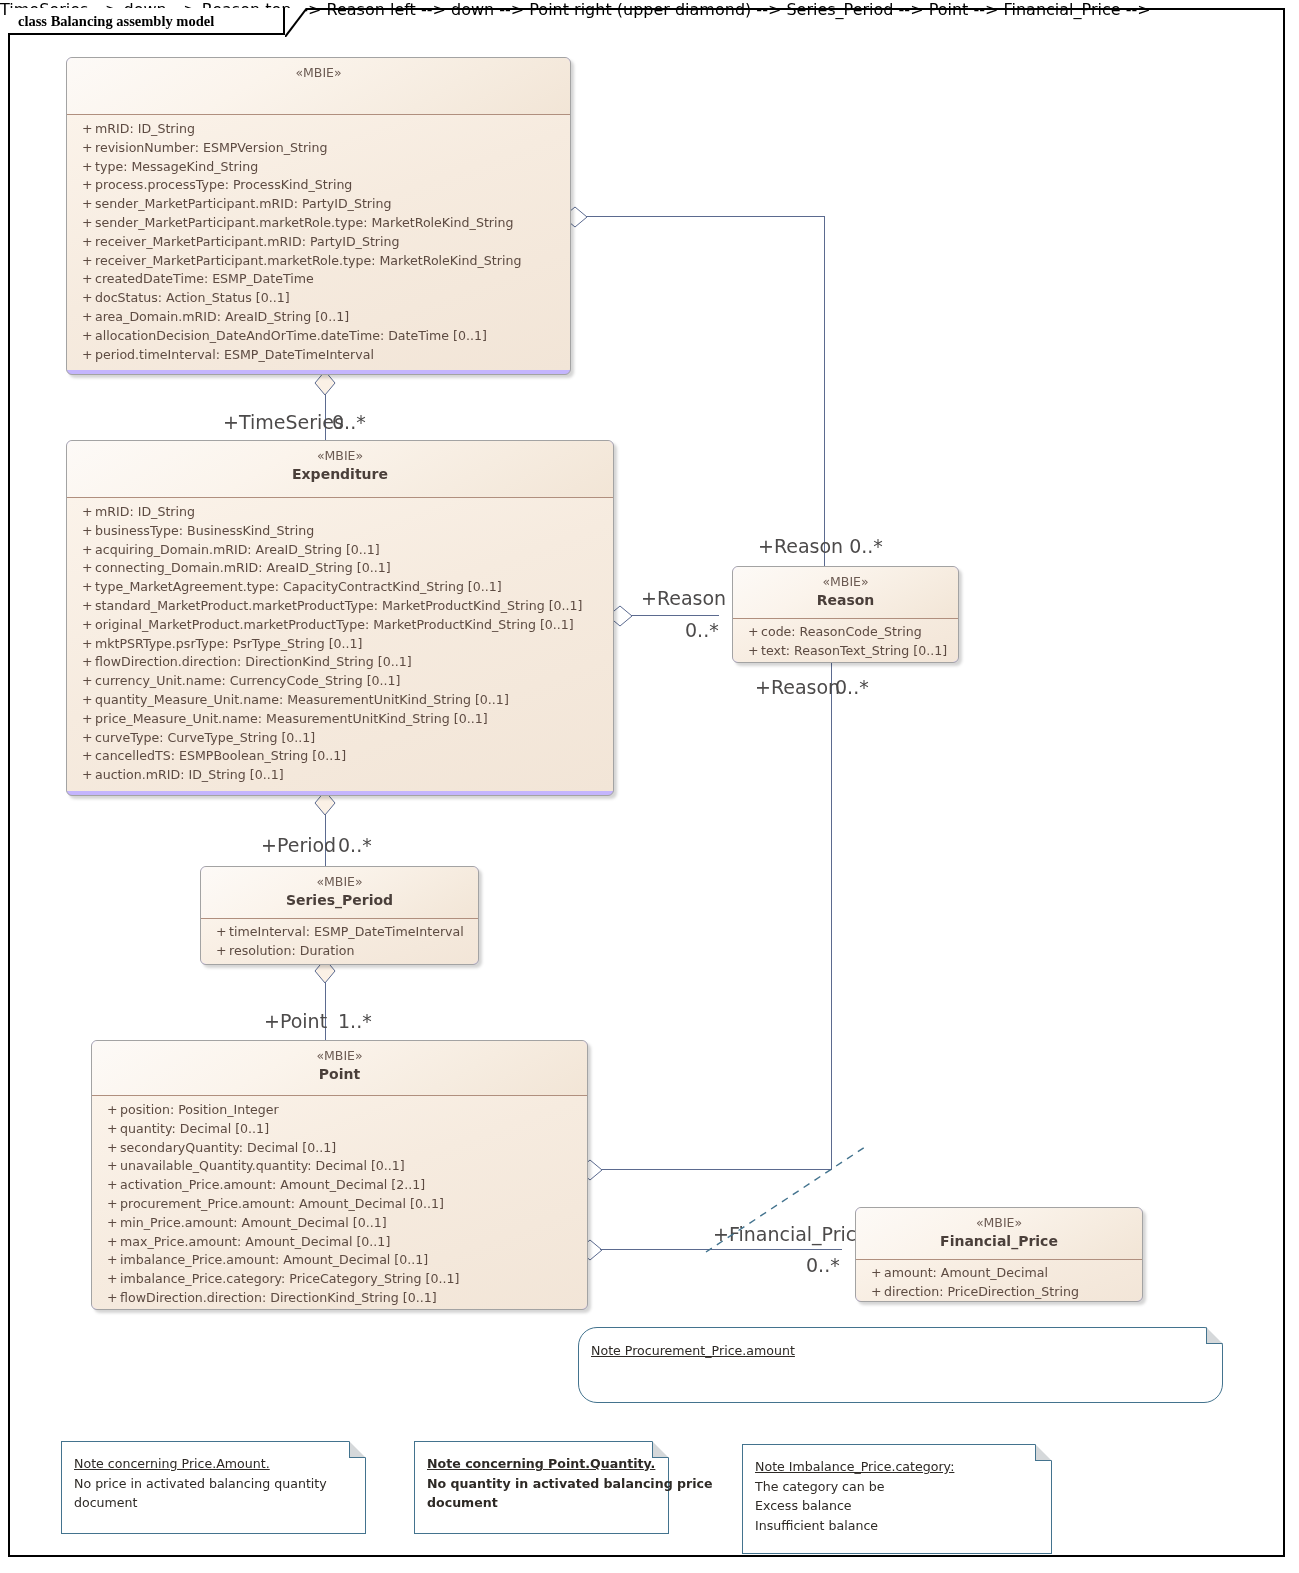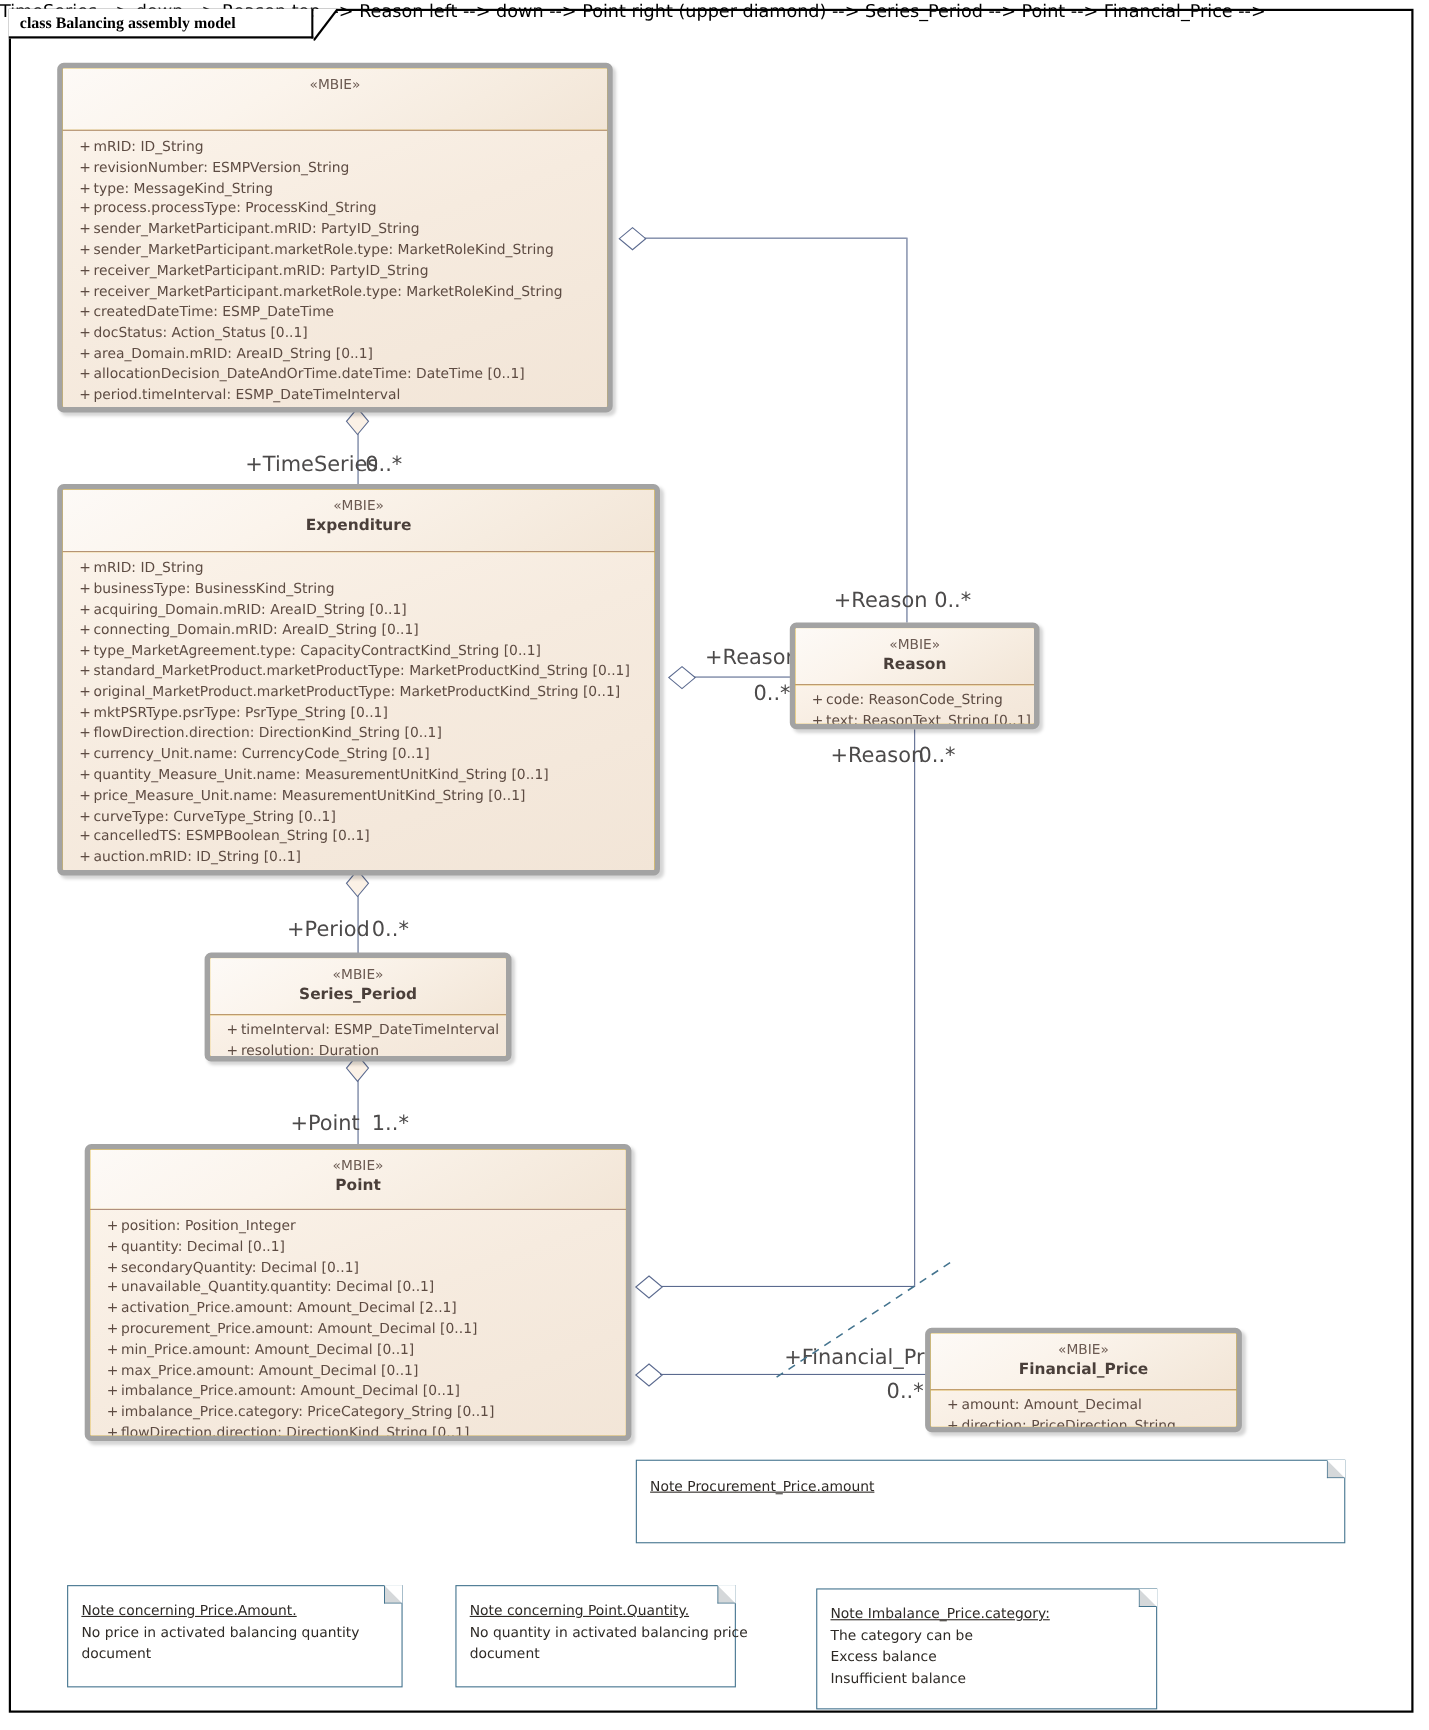--- a/index.html
+++ b/index.html
@@ -13,24 +13,24 @@
              background:#fff;border:2px solid #000;border-left:none;border-top:none;
              box-sizing:border-box;}
   .frame-tab-inner{position:absolute;left:10px;top:8px;height:27px;
             display:flex;align-items:center;padding:0 4px 0 8px;
             font-size:14.5px;font-weight:bold;color:#000;white-space:nowrap;
             letter-spacing:0px;font-family:Liberation Serif, serif;}
   .tab-slant{position:absolute;top:8px;width:30px;height:29px;}
 
   
   .uml{position:absolute;box-sizing:border-box;
-       border:5px solid #a3a3a3;border-radius:6px;
-       background:#eab308;
+       border:1px solid #a3a3a3;border-radius:6px;
+       background:#c4b5fd;
        box-shadow:3px 3px 3px rgba(0,0,0,0.17);
-       overflow:hidden;}
+       overflow:hidden;margin-left:14px;}
   .uml .hdr{box-sizing:border-box;padding:7px 6px 6px 6px;text-align:center;
             border-bottom:1px solid #b08f7e;
             background:linear-gradient(150deg,#fdfaf7 0%,#fbf4ec 38%,#f6ece0 72%,#f2e5d6 100%);}
   .uml .stereo{font-size:12.5px;color:#6b5a52;line-height:16px;}
   .uml .cname{font-size:14px;font-weight:bold;color:#4a3f3a;line-height:19px;margin-top:1px;}
   .uml .attrs{box-sizing:border-box;padding:5px 4px 6px 4px;
               background:linear-gradient(160deg,#fbf3ea 0%,#f6ebdf 45%,#f2e5d7 100%);}
   .uml .attr{display:flex;font-size:12.6px;color:#5d4b42;line-height:18.8px;white-space:nowrap;}
   .uml .attr .vis{width:24px;flex:0 0 24px;text-align:left;padding-left:11px;box-sizing:border-box;}
   .uml .attr .sig{flex:1 1 auto;}
@@ -371,39 +371,39 @@
       <div class="attr">
           <span class="vis">+</span>
           <span class="sig">direction: PriceDirection_String</span>
         </div>
     </div>
   </div>
 
   
 
 
-  <div class="note" style="left:578px;top:1327px;width:645px;height:76px;">
+  <div class="note" style="left:578px;top:1327px;width:645px;height:76px;border-radius:19px;">
     <div class="foldmask"></div>
     <div class="fold"></div>
     <div class="nbody" style="padding-top:13px;">
       <div class="ntitle">Note Procurement_Price.amount</div>
     </div>
   </div>
 
   <div class="note" style="left:61px;top:1441px;width:305px;height:93px;">
     <div class="foldmask"></div>
     <div class="fold"></div>
     <div class="nbody" style="padding-top:12px;">
       <div class="ntitle">Note concerning Price.Amount.</div>
       <div class="nline">No price in activated balancing quantity</div>
       <div class="nline">document</div>
     </div>
   </div>
 
-  <div class="note" style="left:414px;top:1441px;width:255px;height:93px;">
+  <div class="note" style="left:414px;top:1441px;width:255px;height:93px;font-weight:bold;">
     <div class="foldmask"></div>
     <div class="fold"></div>
     <div class="nbody" style="padding-top:12px;">
       <div class="ntitle">Note concerning Point.Quantity.</div>
       <div class="nline">No quantity in activated balancing price</div>
       <div class="nline">document</div>
     </div>
   </div>
 
   <div class="note" style="left:742px;top:1403px;width:310px;height:110px;margin-top:41px;">

